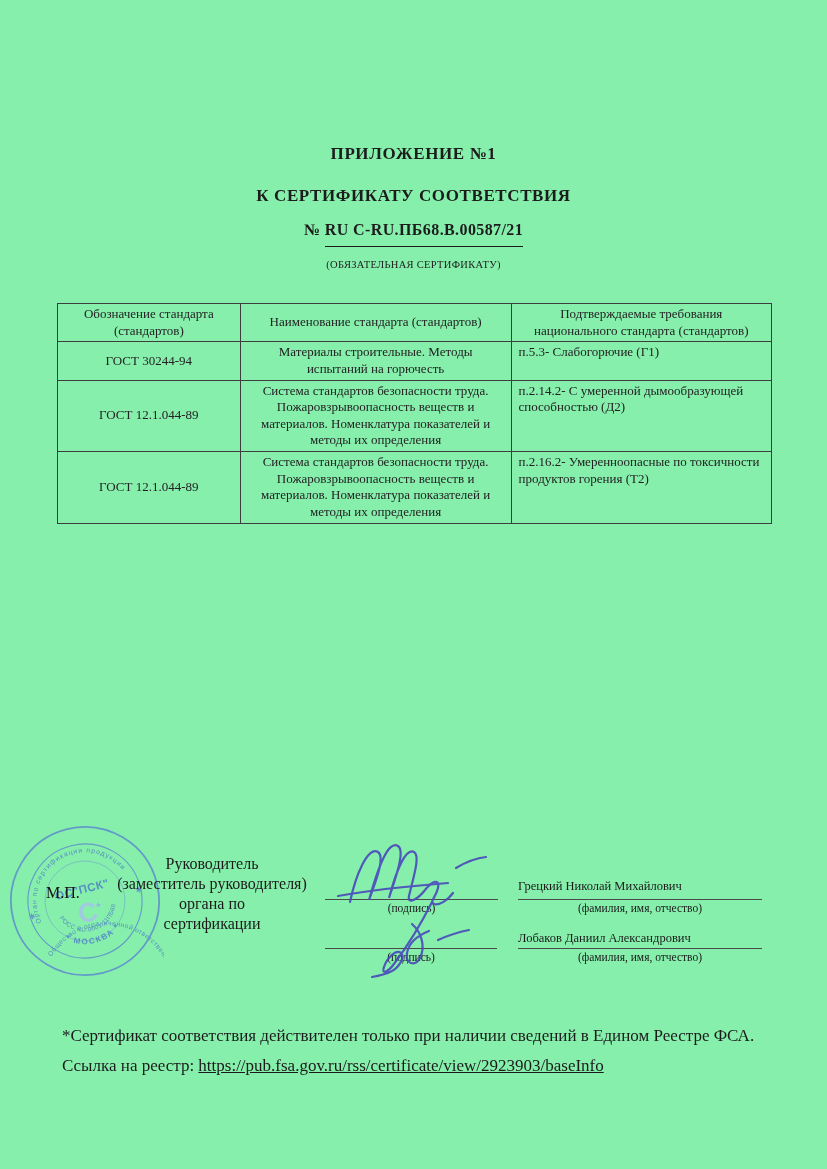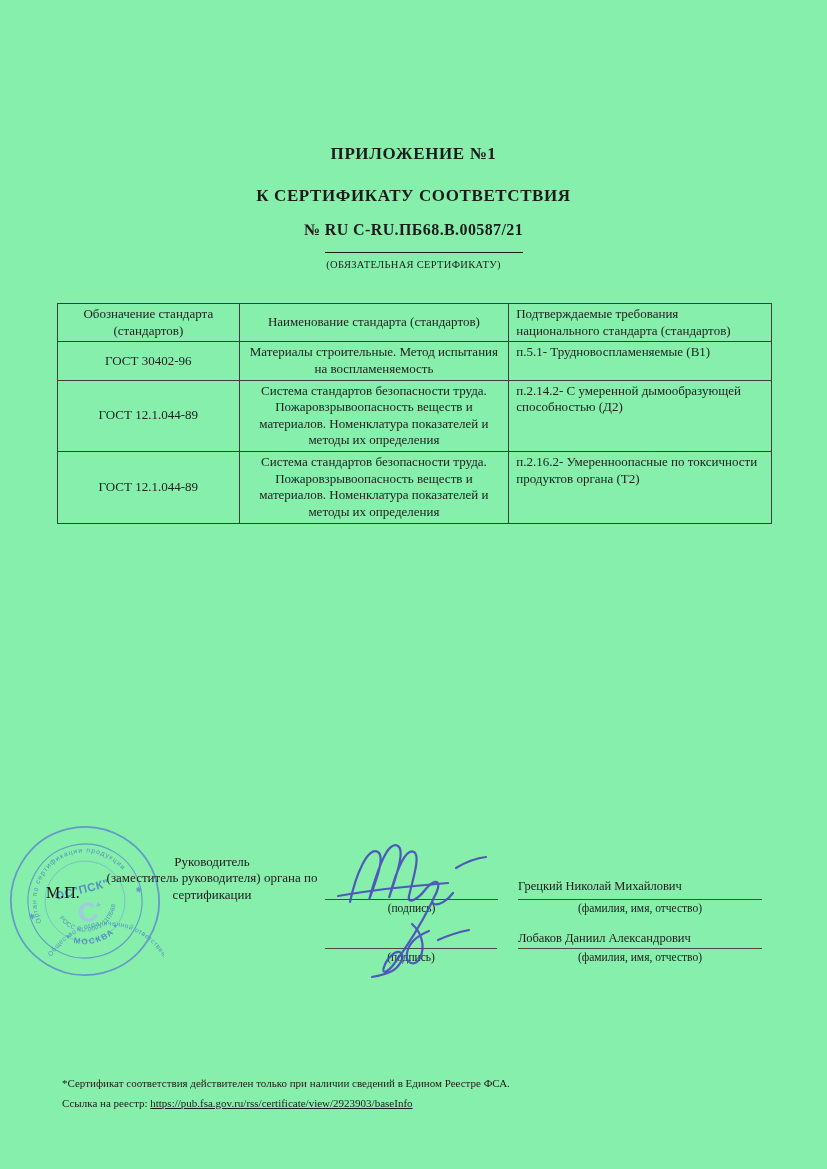--- a/index.html
+++ b/index.html
@@ -6,84 +6,84 @@
   .page{
     position:relative;width:827px;height:1169px;background:#86efac;
     font-family:"Liberation Serif", serif;color:#1c1c1c;overflow:hidden;
     margin:0 auto;
   }
   
   .doc-header{position:absolute;top:144px;left:0;width:100%;text-align:center;}
   .title-1{font-size:17px;font-weight:bold;letter-spacing:.6px;margin:0 0 22px 0;}
   .title-2{font-size:17px;font-weight:bold;letter-spacing:.6px;margin:0 0 15px 0;}
   .cert-no{font-size:16px;font-weight:bold;letter-spacing:.4px;margin:0 0 20px 0;}
-  .cert-no .num-underline{border-bottom:1.6px solid #1c1c1c;padding-bottom:14px;}
+  .cert-no .num-underline{border-bottom:1.6px solid #1c1c1c;padding-bottom:8px;}
   .subtitle{font-size:10.5px;letter-spacing:.3px;margin:0;}
   
   .standards{position:absolute;left:57px;top:303px;width:715px;border-collapse:collapse;
     font-size:13px;line-height:1.28;color:#222;}
   .standards td,.standards th{border:1px solid #3d3d3d;padding:2px 7px;font-weight:normal;}
   .standards thead tr{height:34px;}
   .standards tbody tr.r-short{height:35px;}
   .standards tbody tr.r-tall{height:57px;}
   .col-std{width:180px;text-align:center;vertical-align:middle;}
   .col-name{width:271px;text-align:center;vertical-align:middle;}
   .col-req{width:264px;text-align:left;vertical-align:top;padding-top:3px;}
   .standards thead th{text-align:center;vertical-align:middle;}
   
   .sign-area{position:absolute;left:0;top:820px;width:827px;height:175px;}
   .stamp-svg{position:absolute;left:6px;top:2px;}
   .mp-mark{position:absolute;left:46px;top:64px;font-size:16px;color:#111;}
-  .role{position:absolute;text-align:center;font-size:13px;line-height:1.26;color:#1b1b1b;}
+  .role{position:absolute;text-align:center;font-size:16px;line-height:1.26;color:#1b1b1b;}
   .role-head{left:106px;top:34px;width:212px;}
   .role-expert{left:90px;top:99px;width:214px;}
   .sig-line{position:absolute;border-top:1.4px solid #4a4a4a;height:0;}
   .cap{position:absolute;text-align:center;font-size:11.5px;color:#1b1b1b;}
   .fio-name{position:absolute;text-align:left;font-size:12.5px;color:#1b1b1b;}
   .sig-svg{position:absolute;left:322px;top:0;pointer-events:none;}
   
-  .doc-footer{position:absolute;left:62px;top:1074px;width:710px;font-size:11px;line-height:1.78;color:#1b1b1b;}
+  .doc-footer{position:absolute;left:62px;top:1021px;width:710px;font-size:17px;line-height:1.78;color:#1b1b1b;}
   .reg-link{color:#1b1b1b;text-decoration:underline;}
   .stamp-text{font-family:"Liberation Sans", sans-serif;}
 </style>
 </head>
 <body>
 
 <div class="page">
 
   <div class="doc-header">
     <div class="title-1">ПРИЛОЖЕНИЕ №1</div>
     <div class="title-2">К СЕРТИФИКАТУ СООТВЕТСТВИЯ</div>
     <div class="cert-no"><span>№ </span><span class="num-underline">RU C-RU.ПБ68.В.00587/21</span></div>
     <div class="subtitle">(ОБЯЗАТЕЛЬНАЯ СЕРТИФИКАТУ)</div>
   </div>
 
   <table class="standards">
     <thead>
       <tr>
         <th class="col-std">Обозначение стандарта (стандартов)</th>
         <th class="col-name">Наименование стандарта (стандартов)</th>
-        <th class="col-req" style="text-align:left;vertical-align:middle;">Подтверждаемые требования национального стандарта (стандартов)</th>
+        <th class="col-req" style="text-align:center;vertical-align:middle;">Подтверждаемые требования национального стандарта (стандартов)</th>
       </tr>
     </thead>
     <tbody>
       <tr class="r-short">
-        <td class="col-std">ГОСТ 30402-96</td>
-        <td class="col-name">Материалы строительные. Метод испытания на воспламеняемость</td>
-        <td class="col-req">п.5.1- Трудновоспламеняемые (В1)</td>
+        <td class="col-std">ГОСТ 30244-94</td>
+        <td class="col-name">Материалы строительные. Методы испытаний на горючесть</td>
+        <td class="col-req">п.5.3- Слабогорючие (Г1)</td>
       </tr>
       <tr class="r-tall">
         <td class="col-std">ГОСТ 12.1.044-89</td>
         <td class="col-name">Система стандартов безопасности труда. Пожаровзрывоопасность веществ и материалов. Номенклатура показателей и методы их определения</td>
         <td class="col-req">п.2.14.2- С умеренной дымообразующей способностью (Д2)</td>
       </tr>
       <tr class="r-tall">
         <td class="col-std">ГОСТ 12.1.044-89</td>
         <td class="col-name">Система стандартов безопасности труда. Пожаровзрывоопасность веществ и материалов. Номенклатура показателей и методы их определения</td>
-        <td class="col-req">п.2.16.2- Умеренноопасные по токсичности продуктов органа (Т2)</td>
+        <td class="col-req">п.2.16.2- Умеренноопасные по токсичности продуктов горения (Т2)</td>
       </tr>
     </tbody>
   </table>
 
   <div class="sign-area">
 
     <svg class="stamp-svg" width="158" height="158" viewBox="0 0 158 158">
       <defs>
         <path id="arcOuter" d="M 33,125 A 65,65 0 1 1 32.9,125.1" fill="none"></path>
         <path id="arcMiddle" d="M 34,97 A 48.5,48.5 0 1 1 124,97" fill="none"></path>

